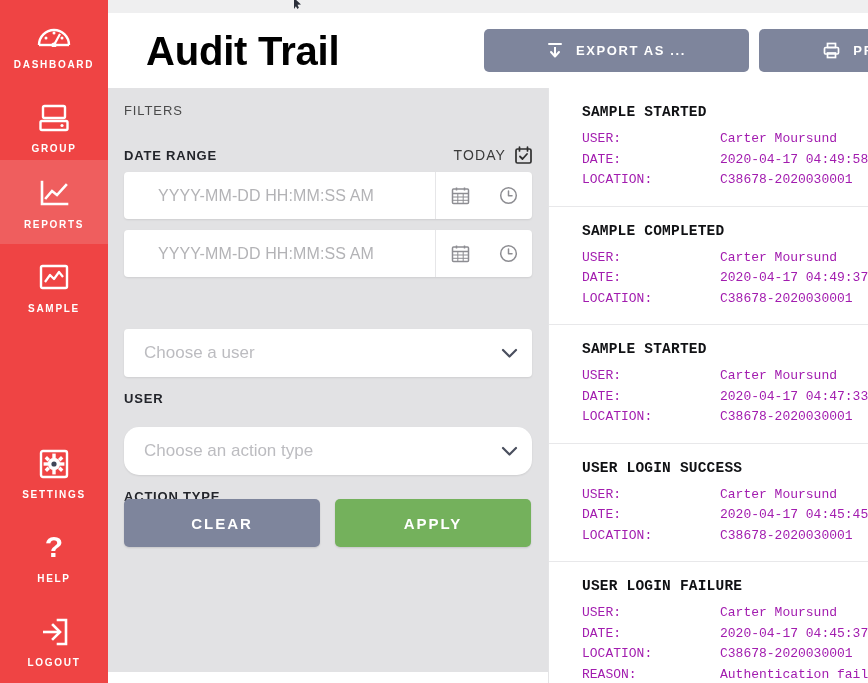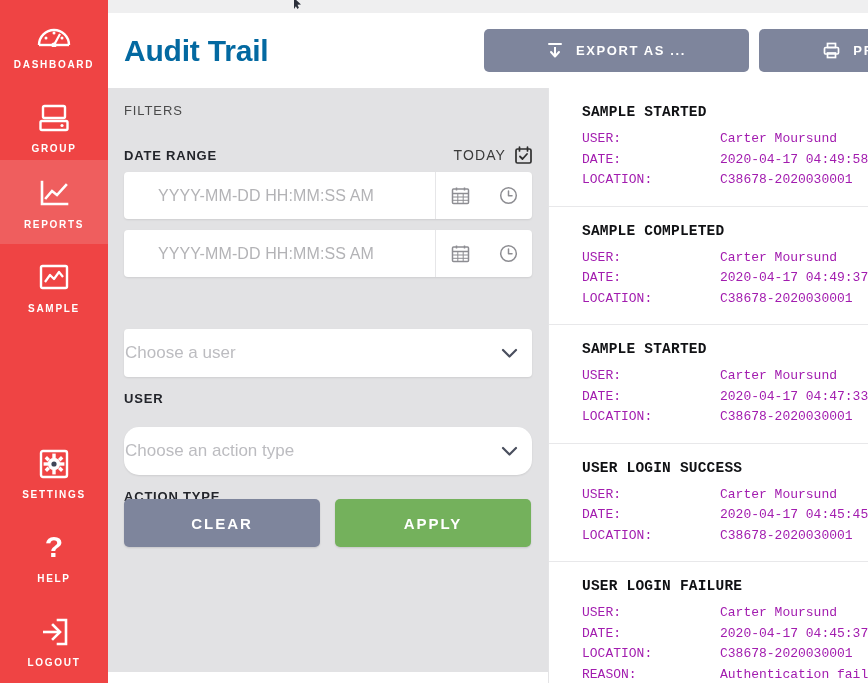--- a/index.html
+++ b/index.html
@@ -90,25 +90,25 @@
     position: absolute;
     left: 108px; top: 13px;
     width: 760px;
     height: 75px;
     background: #ffffff;
     z-index: 3;
   }
 
   .page-title {
     position: absolute;
-    left: 16px;
+    left: 38px;
     top: 50%;
     transform: translateY(-50%);
-    color: #0369a1;
-    font-size: 30px;
+    color: #000000;
+    font-size: 40px;
     font-weight: 700;
     letter-spacing: -0.2px;
     white-space: nowrap;
   }
 
   .header-actions {
     position: absolute;
     left: 376px;
     top: 16px;
     display: flex;
@@ -241,21 +241,21 @@
     box-shadow: 0 1px 2px rgba(0,0,0,0.09);
     display: flex;
     align-items: center;
     cursor: pointer;
   }
   .select-user   { top: 241px; }
   .select-action { top: 339px; border-radius: 15px; }
 
   .select-text {
     flex: 1;
-    padding-left: 1px;
+    padding-left: 20px;
     color: #bcbcc0;
     font-size: 17px;
     white-space: nowrap;
     overflow: hidden;
   }
   .select-chev {
     width: 46px;
     display: flex;
     align-items: center;
     justify-content: center;

